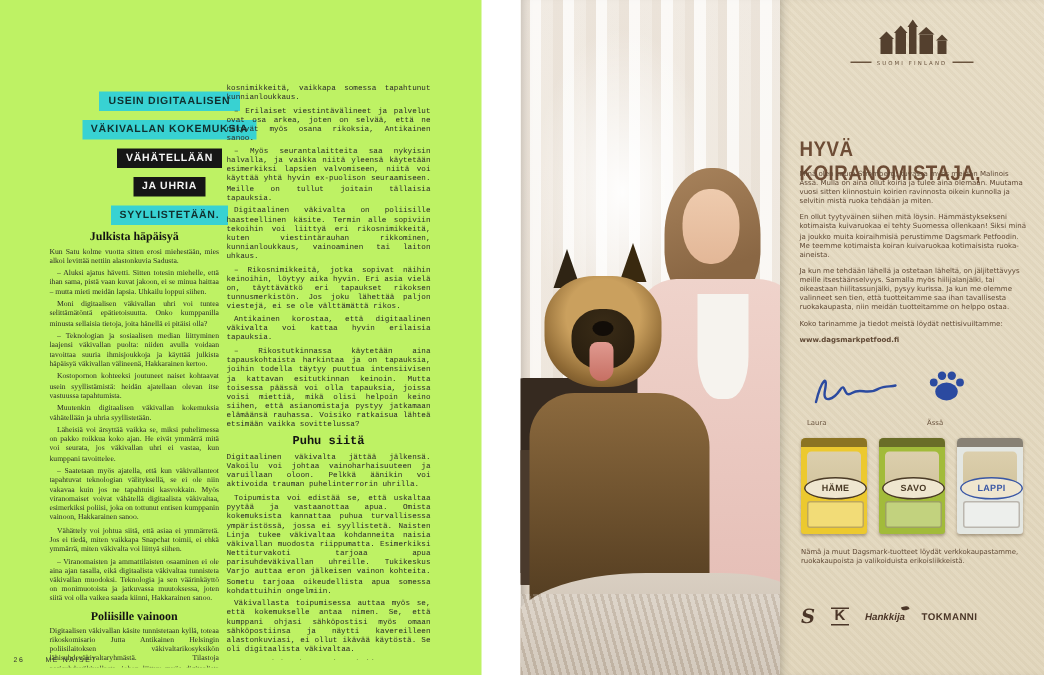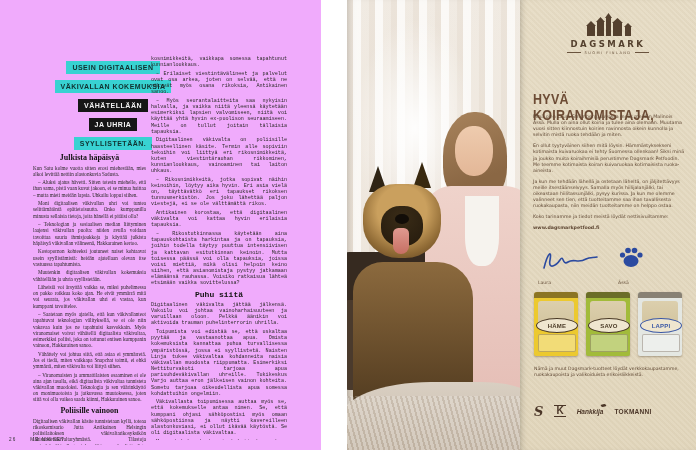--- a/index.html
+++ b/index.html
@@ -1,19 +1,19 @@
 <!DOCTYPE html>
 <html><head>
 <meta charset="utf-8">
 <style>
   html,body{margin:0;padding:0;background:#888;}
   .stage{position:relative;width:696px;height:450px;background:#fff;overflow:hidden;
          font-family:"Liberation Serif", serif;}
   
-  .page-article{position:absolute;left:0;top:0;width:321px;height:450px;background:#f0abfc;}
+  .page-article{position:absolute;left:0;top:0;width:321px;height:450px;background:#bef264;}
   .headline-stack{position:absolute;left:28px;top:56px;width:170px;text-align:center;
                   font-family:"Liberation Sans", sans-serif;}
   .hbar{display:inline-block;font-size:7px;font-weight:bold;letter-spacing:.5px;
         padding:3px 6px 2.5px;margin:1.6px 0;line-height:7px;}
   .hbar.teal{background:#38d2d2;color:#10302f;}
   .hbar.black{background:#161616;color:#f3f3f3;}
   .col{position:absolute;top:0;overflow:hidden;color:#2b2a28;}
   .col1{left:33px;top:153px;width:113px;height:292px;}
   .col2{left:151px;top:56px;width:136px;height:384px;font-family:Liberation Mono, monospace;}
   .col p{margin:0 0 2.5px;font-size:5.1px;line-height:6.15px;text-align:justify;text-indent:5px;}
@@ -196,21 +196,20 @@
           <rect x="16" y="10" width="7" height="14"></rect>
           <polygon points="15,10 19.5,5 24,10"></polygon>
           <rect x="25" y="6" width="5" height="18"></rect>
           <polygon points="24,6 27.5,1 31,6"></polygon>
           <rect x="32" y="11" width="9" height="13"></rect>
           <polygon points="31,11 36.5,6 42,11"></polygon>
           <rect x="44" y="15" width="6" height="9"></rect>
           <polygon points="43,15 47,11 51,15"></polygon>
         </g>
       </svg>
-      <div class="logo-name">DAGSMARK</div>
       <div class="logo-sub">
         <span class="logo-rule"></span><span>SUOMI FINLAND</span><span class="logo-rule"></span>
       </div>
     </div>
 
     <div class="ad-headline">HYVÄ KOIRANOMISTAJA,</div>
 
     <div class="ad-body">
       <p>Minä olen Laura Strömberg, kuvassa myös meidän Malinois Ässä. Mulla on aina ollut koiria ja tulee aina olemaan. Muutama vuosi sitten kiinnostuin koirien ravinnosta oikein kunnolla ja selvitin mistä ruoka tehdään ja miten.</p>
       <p>En ollut tyytyväinen siihen mitä löysin. Hämmästyksekseni kotimaista kuivaruokaa ei tehty Suomessa ollenkaan! Siksi minä ja joukko muita koiraihmisiä perustimme Dagsmark Petfoodin. Me teemme kotimaista koiran kuivaruokaa kotimaisista ruoka-aineista.</p>

